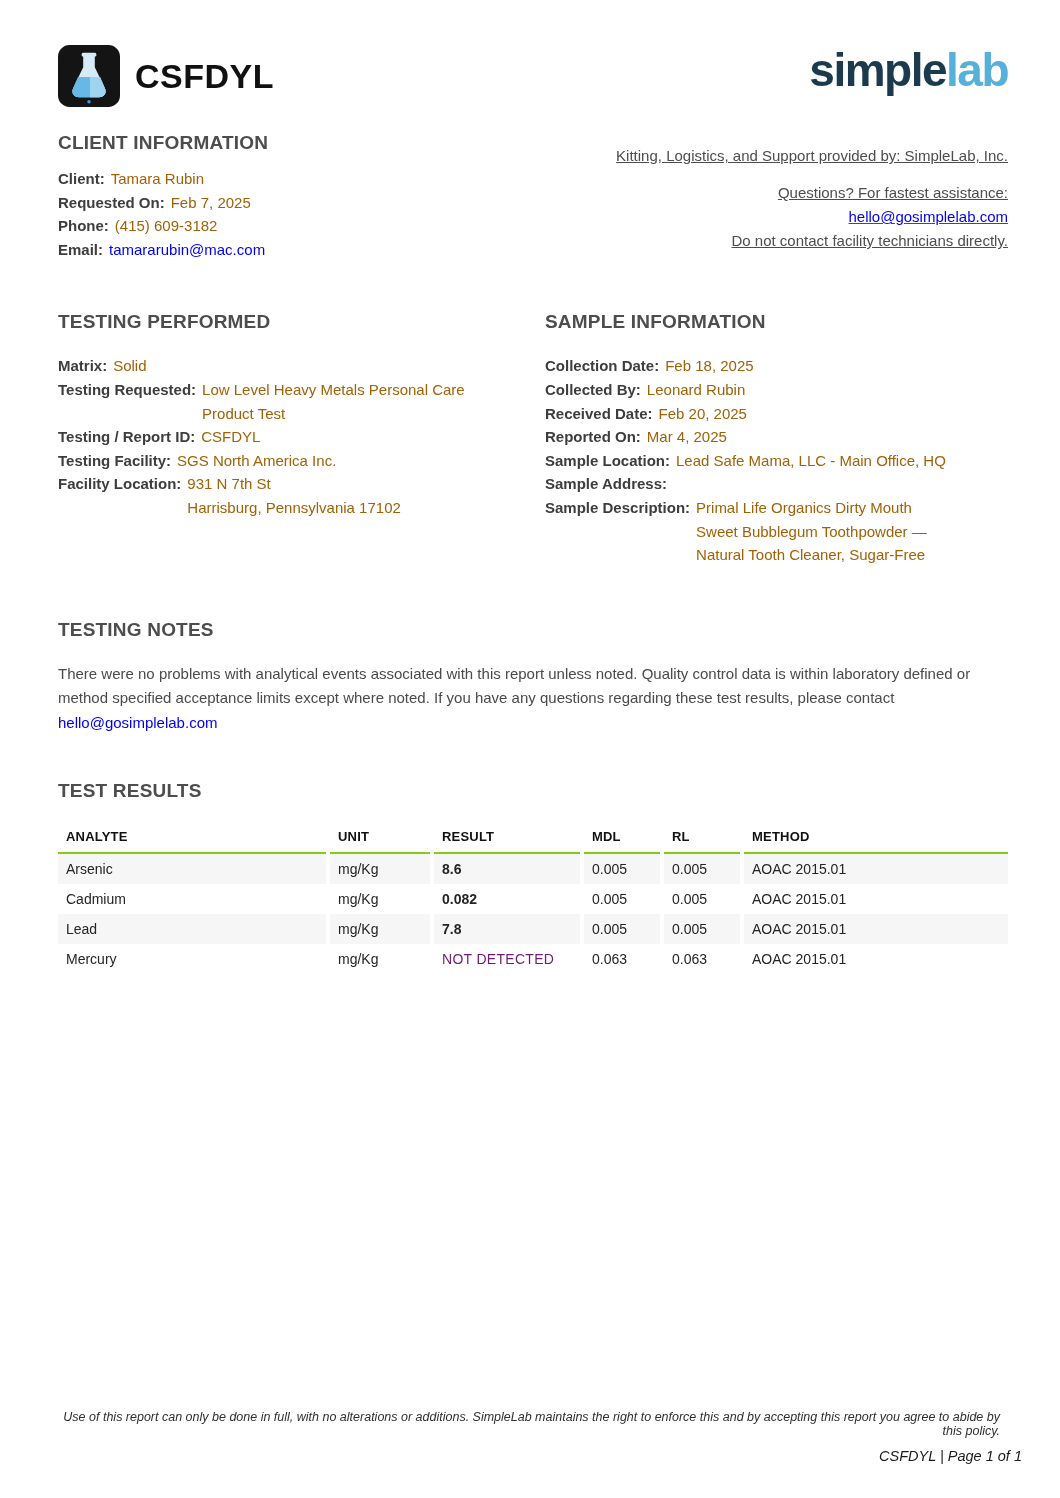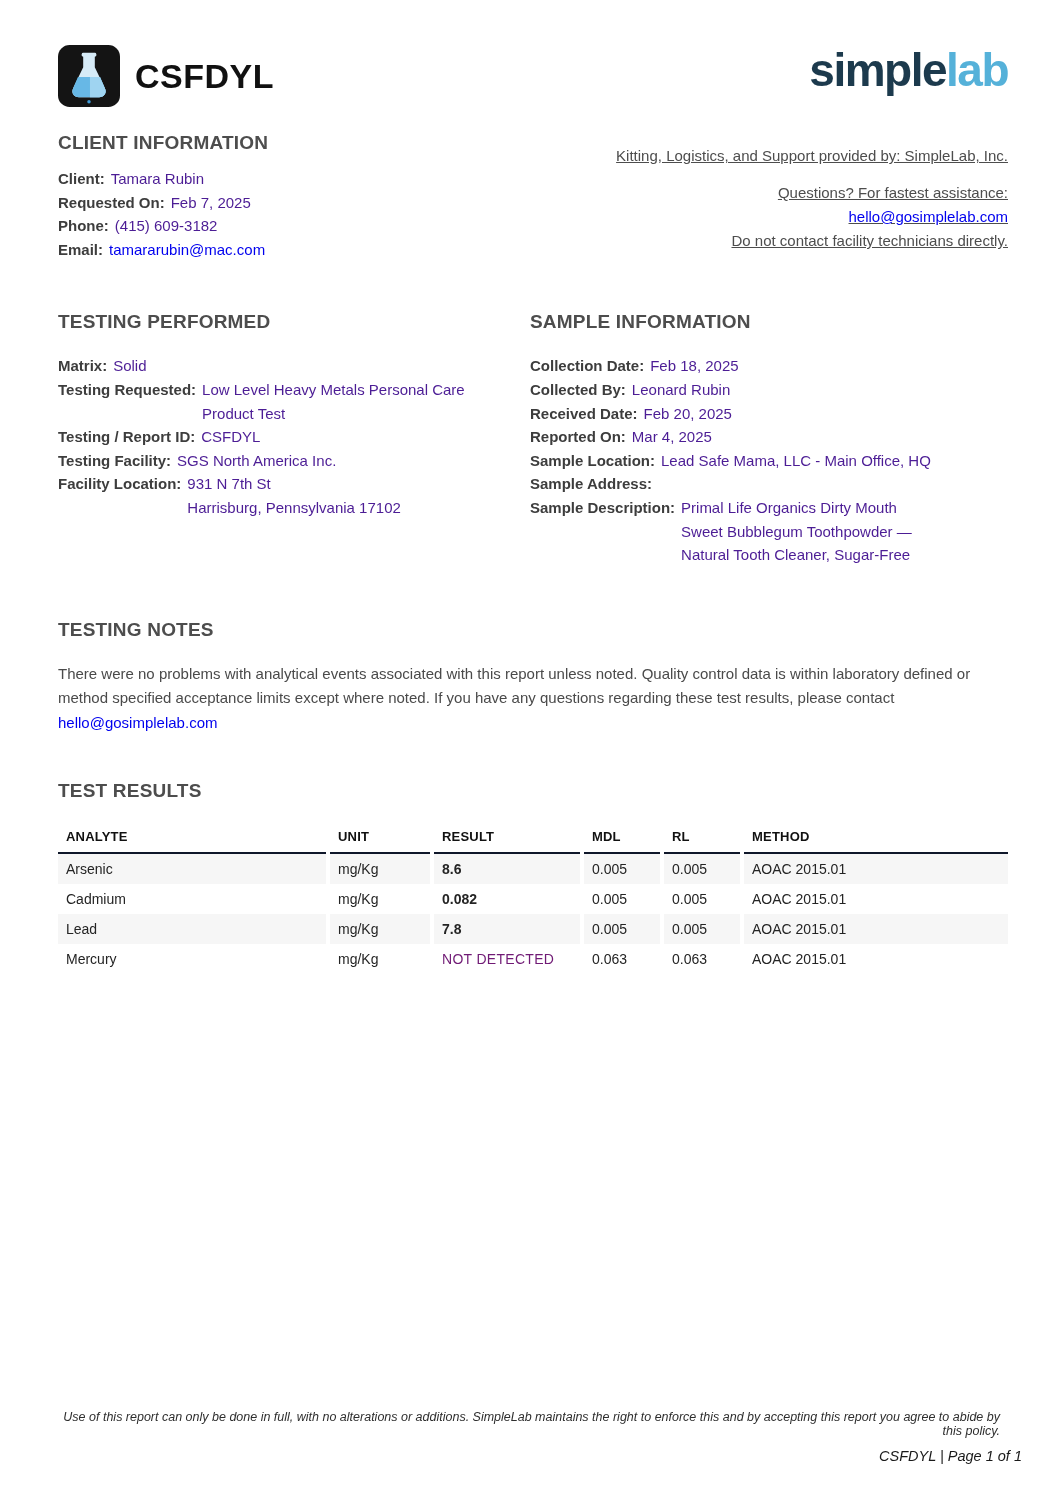--- a/index.html
+++ b/index.html
@@ -22,47 +22,47 @@
   .sl-logo { font-size:46px; font-weight:bold; letter-spacing:-1.5px; line-height:1; margin-top:2px; }
   .sl-simple { color:#1c3a4d; }
   .sl-lab { color:#55b1d9; }
 
   
   .top-row { display:flex; justify-content:space-between; margin-top:25px;align-items:center; }
   .section-title { font-size:19px; font-weight:bold; color:#4d4d4d; letter-spacing:0.2px; }
   .fields { margin-top:13px; }
   .field { display:flex; align-items:flex-start; font-size:15px; line-height:23.6px; }
   .f-label { font-weight:bold; color:#3d3d3d; margin-right:6px; white-space:nowrap; }
-  .f-value { color:#4c1d95; white-space:pre-line; }
+  .f-value { color:#a16207; white-space:pre-line; }
   a.link { color:#0000ee; text-decoration:none; cursor:pointer; }
 
   .support-col { text-align:right; font-size:15px; color:#4d4d4d; line-height:24px; padding-top:4px;text-decoration:underline; }
   .support-gap { height:13px; }
 
   
   .cols { display:flex; margin-top:50px; }
   .col-left { width:462px; flex:0 0 462px; }
-  .col-right { flex:1; margin-left:10px; }
+  .col-right { flex:1; margin-left:25px; }
   .cols .fields { margin-top:21px; }
 
   
   .notes-section { margin-top:52px; }
   .notes-body { margin-top:21px; font-size:15px; line-height:24.6px; color:#4a4a4a; }
 
   
   .results-section { margin-top:44px; }
   .results-table {
     border-collapse:separate; border-spacing:4px 0;
     width:958px; margin-left:-4px; margin-top:23px;
     font-size:14px;
   }
   .results-table th {
     text-align:left; font-size:13px; font-weight:bold; color:#111111;
     letter-spacing:0.2px; padding:4px 8px 8px 8px;
-    border-bottom:2px solid #0f172a;
+    border-bottom:2px solid #84cc16;
   }
   .results-table td { padding:7px 8px; color:#242424; height:30px; }
   .results-table tr.striped td { background:#f6f6f6; }
   td.result { font-weight:bold; }
   td.result.muted { font-weight:normal; color:#701a75; letter-spacing:0.3px; }
 
   
   .disclaimer {
     position:absolute; left:60px; right:60px; top:1410px;
     text-align:right; font-style:italic; font-size:12.5px; color:#2e2e2e;

